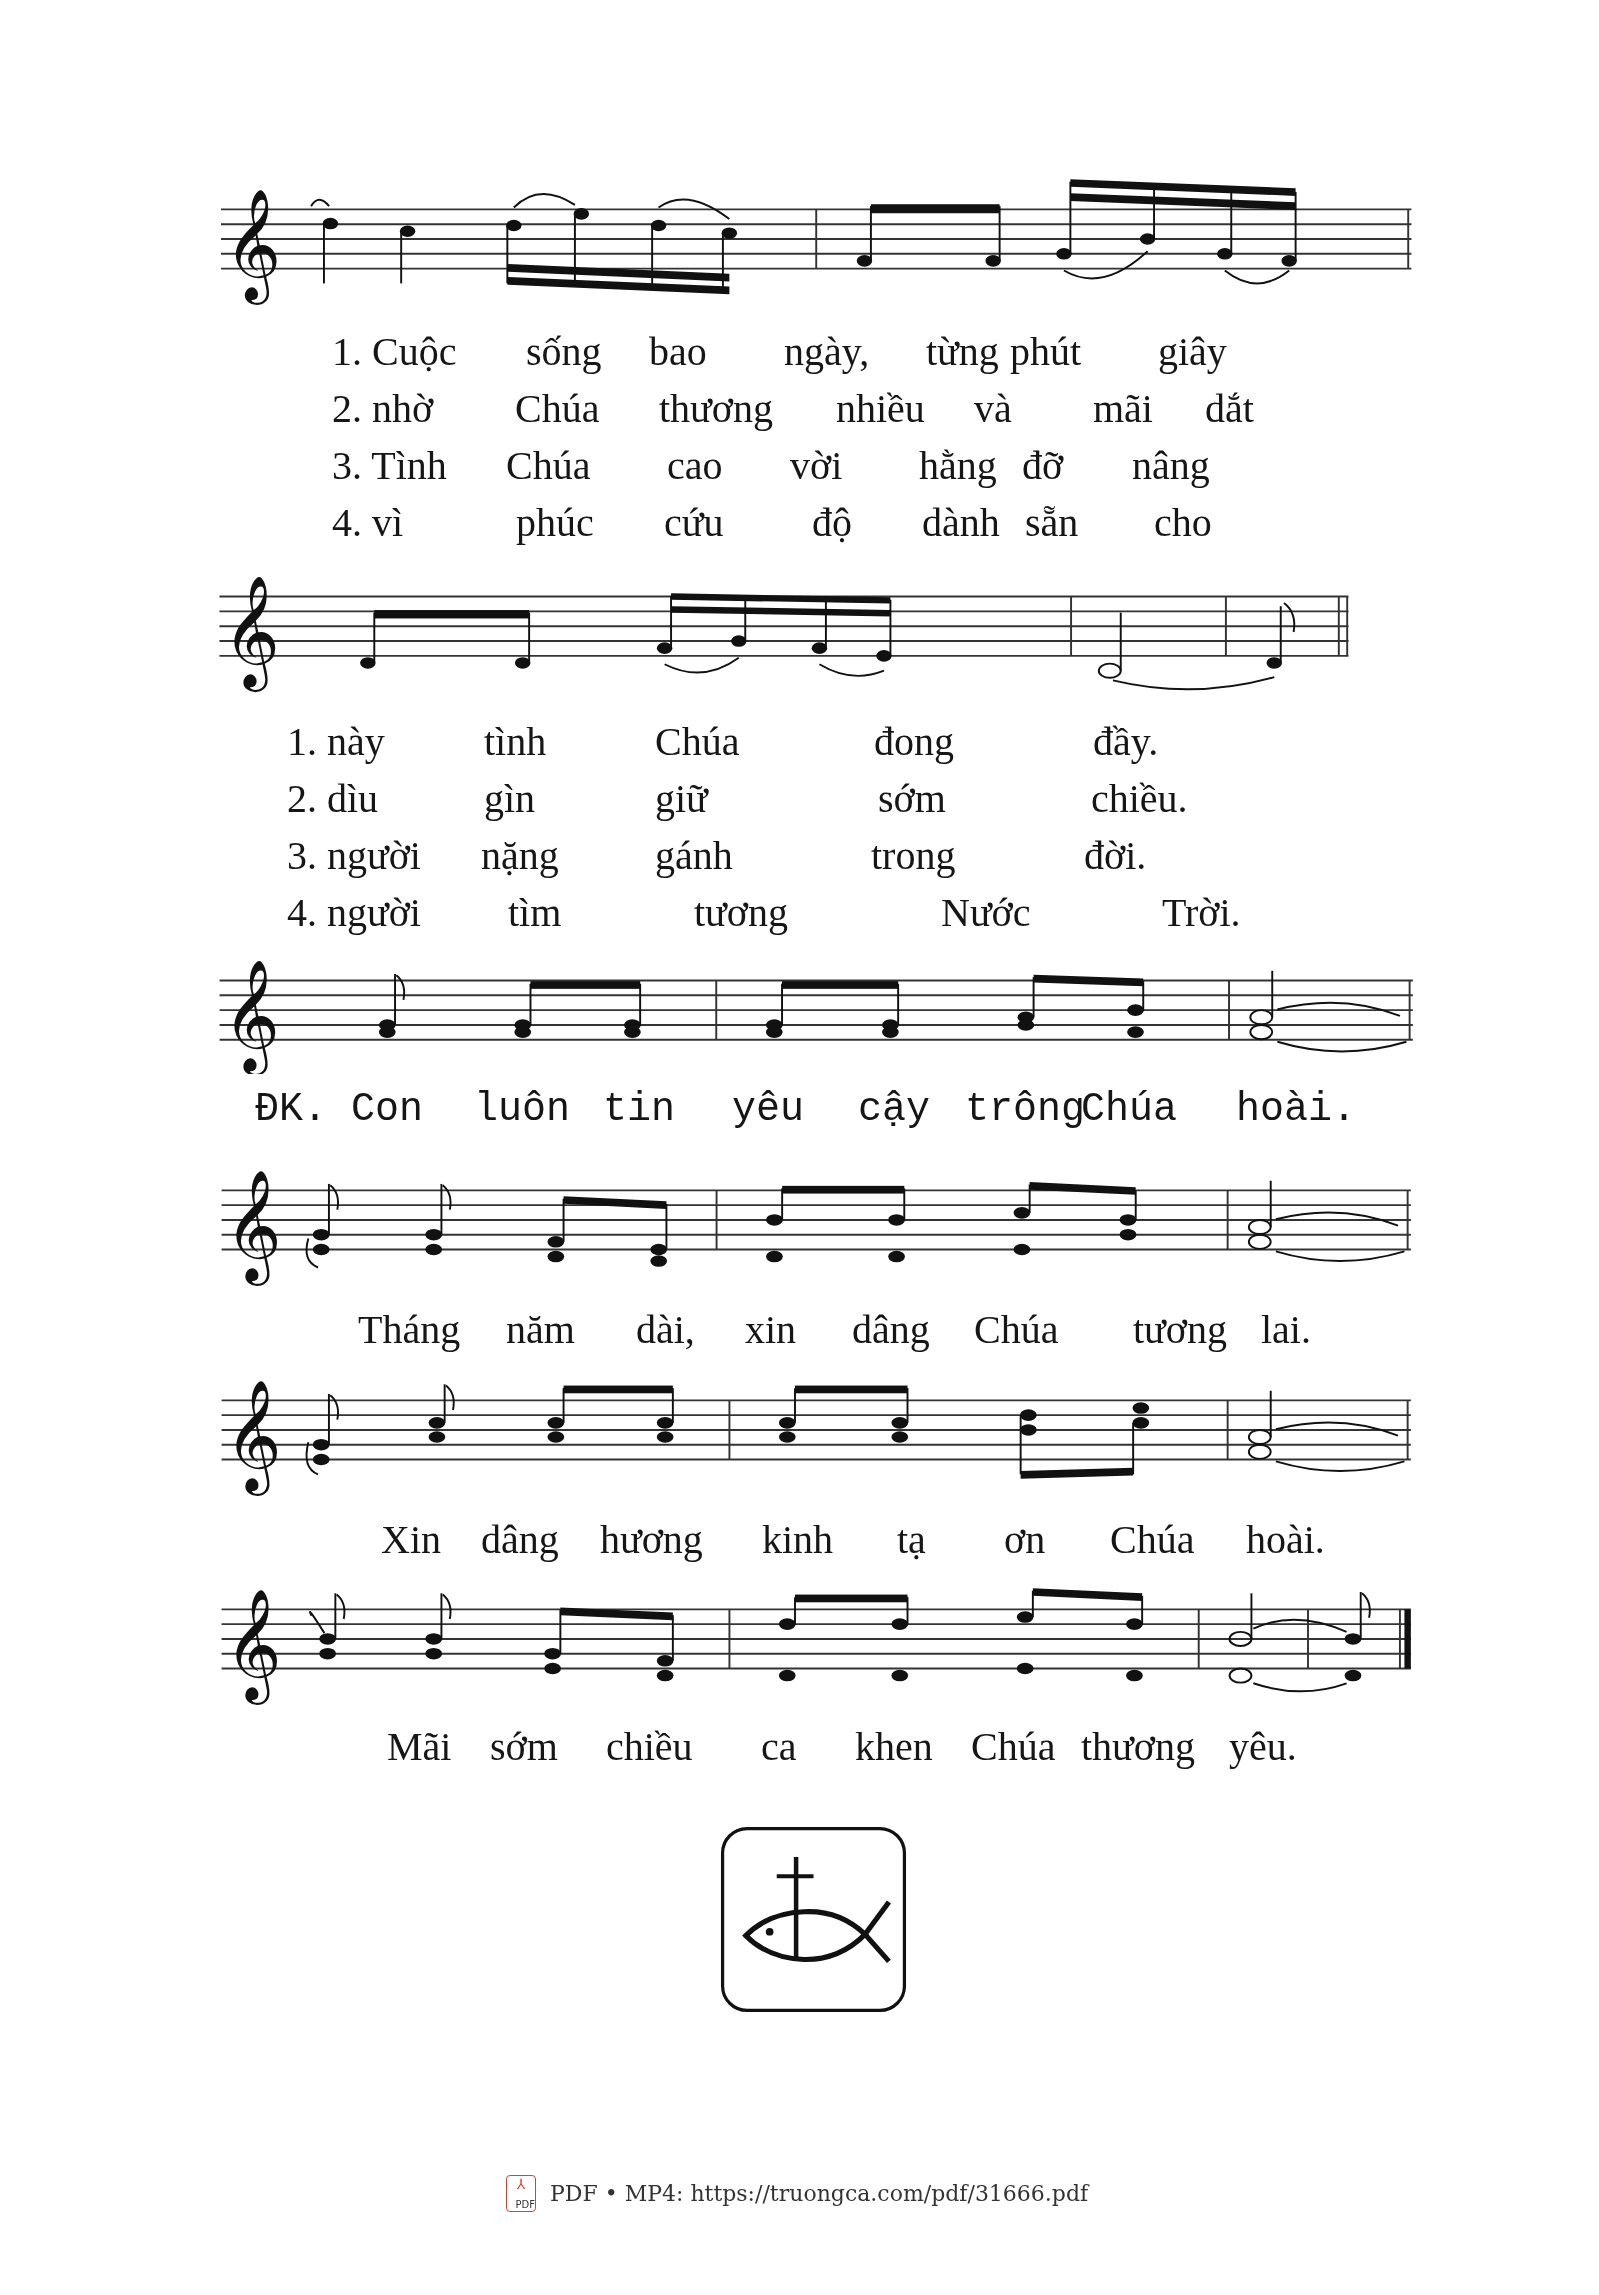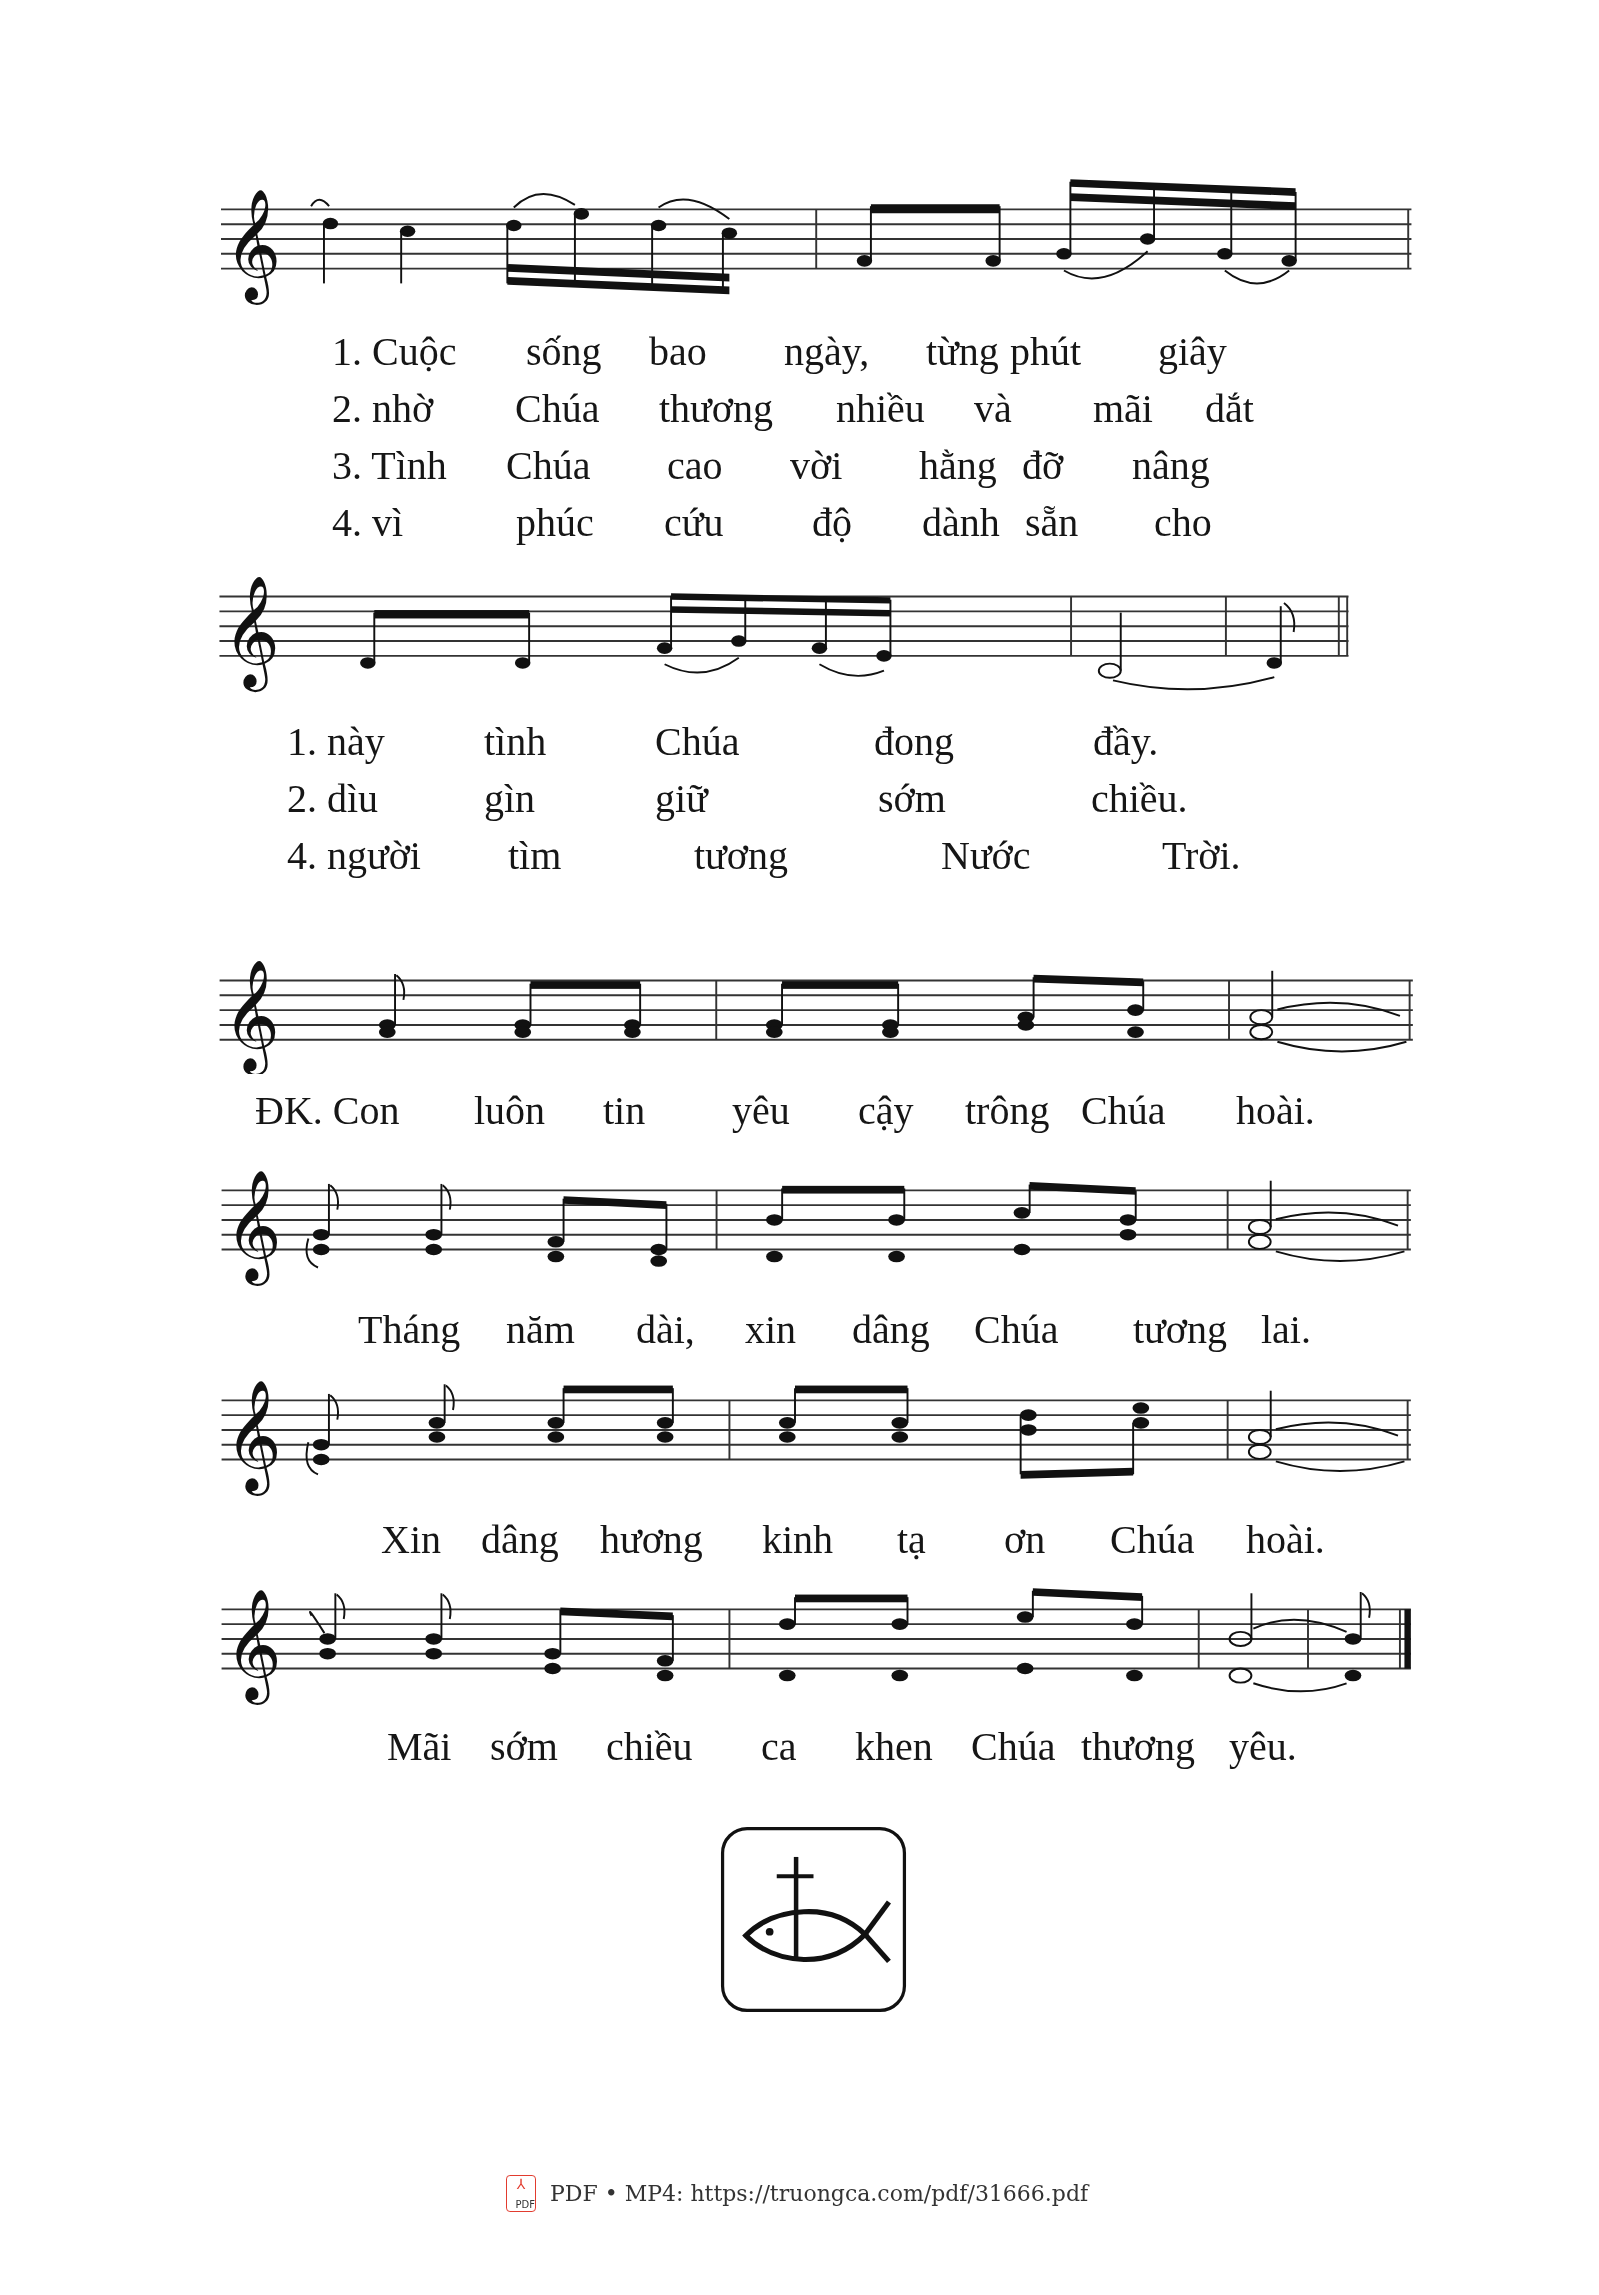--- a/index.html
+++ b/index.html
@@ -166,20 +166,27 @@
       <span>đong</span>
       <span>đầy.</span>
   </div>
   <div class="lyric-row" style="grid-template-columns:197px 171px 223px 213px 129px;">
     <span>2. dìu</span>
       <span>gìn</span>
       <span>giữ</span>
       <span>sớm</span>
       <span>chiều.</span>
   </div>
+  <div class="lyric-row" style="grid-template-columns:194px 174px 216px 213px 129px;">
+    <span>3. người</span>
+      <span>nặng</span>
+      <span>gánh</span>
+      <span>trong</span>
+      <span>đời.</span>
+  </div>
   <div class="lyric-row" style="grid-template-columns:200px 165px 226px 200px 129px;gap:21px;">
     <span>4. người</span>
       <span>tìm</span>
       <span>tương</span>
       <span>Nước</span>
       <span>Trời.</span>
   </div>
 </div>
 
 <div class="staff" style="top:945px;">
@@ -225,21 +232,21 @@
       <ellipse cx="1625" cy="135" rx="17" ry="11"></ellipse>
         <ellipse cx="1625" cy="112" rx="17" ry="11"></ellipse>
         <line x1="1642" y1="112" x2="1642" y2="40"></line>
       <path d="M1650,100 Q1750,75 1840,110"></path>
         <path d="M1650,150 Q1750,180 1850,150"></path>
       <path d="M284,47 Q300,60 295,85"></path>
     </g>
   </svg>
 </div>
 
-<div class="single" style="left:255px; top:1087px; width:1161px; height:52px;">
+<div class="single" style="left:255px; top:1087px; width:1161px; height:52px;font-family:Liberation Mono, monospace;">
   <span style="left:0px;">ĐK. Con</span>
   <span style="left:219px;">luôn</span>
   <span style="left:348px;">tin</span>
   <span style="left:477px;text-align:right;">yêu</span>
   <span style="left:603px;">cậy</span>
   <span style="left:710px;">trông</span>
   <span style="left:826px;">Chúa</span>
   <span style="left:981px;">hoài.</span>
 </div>
 

